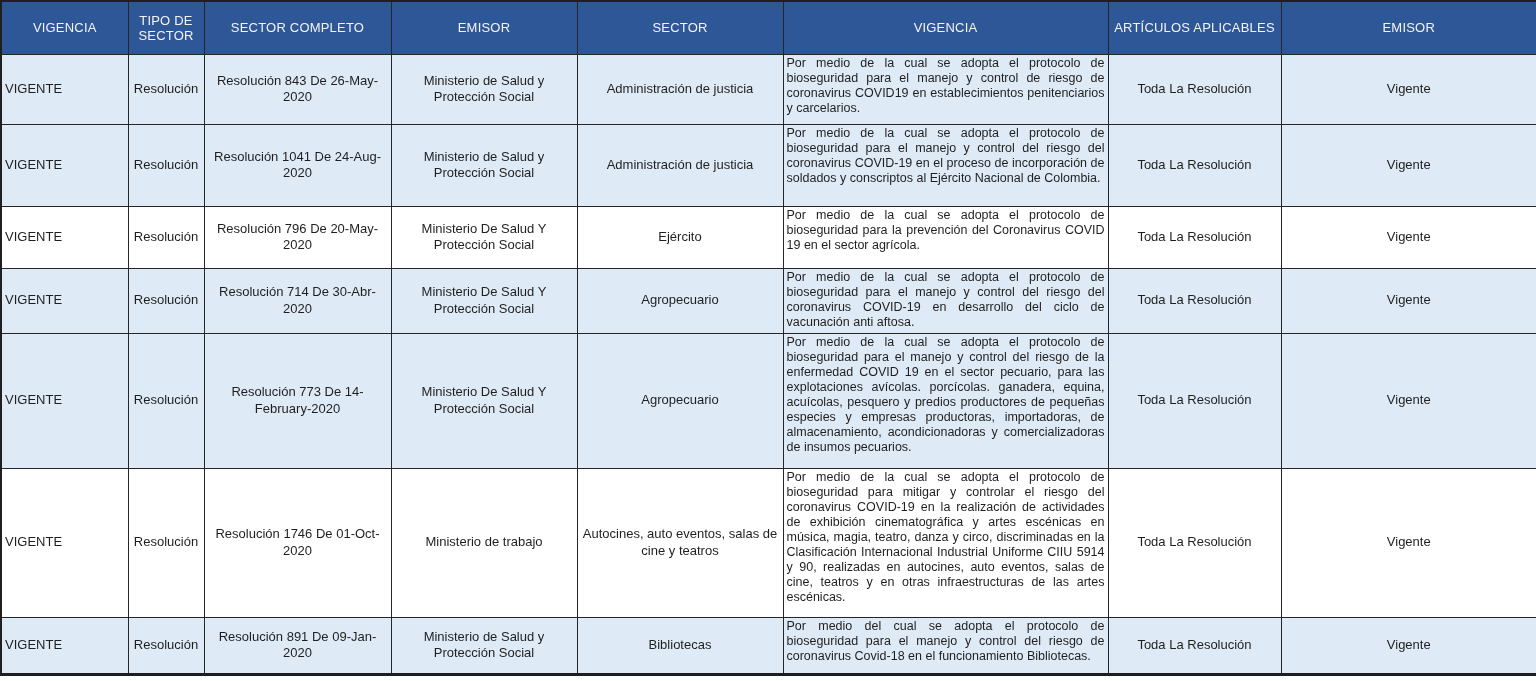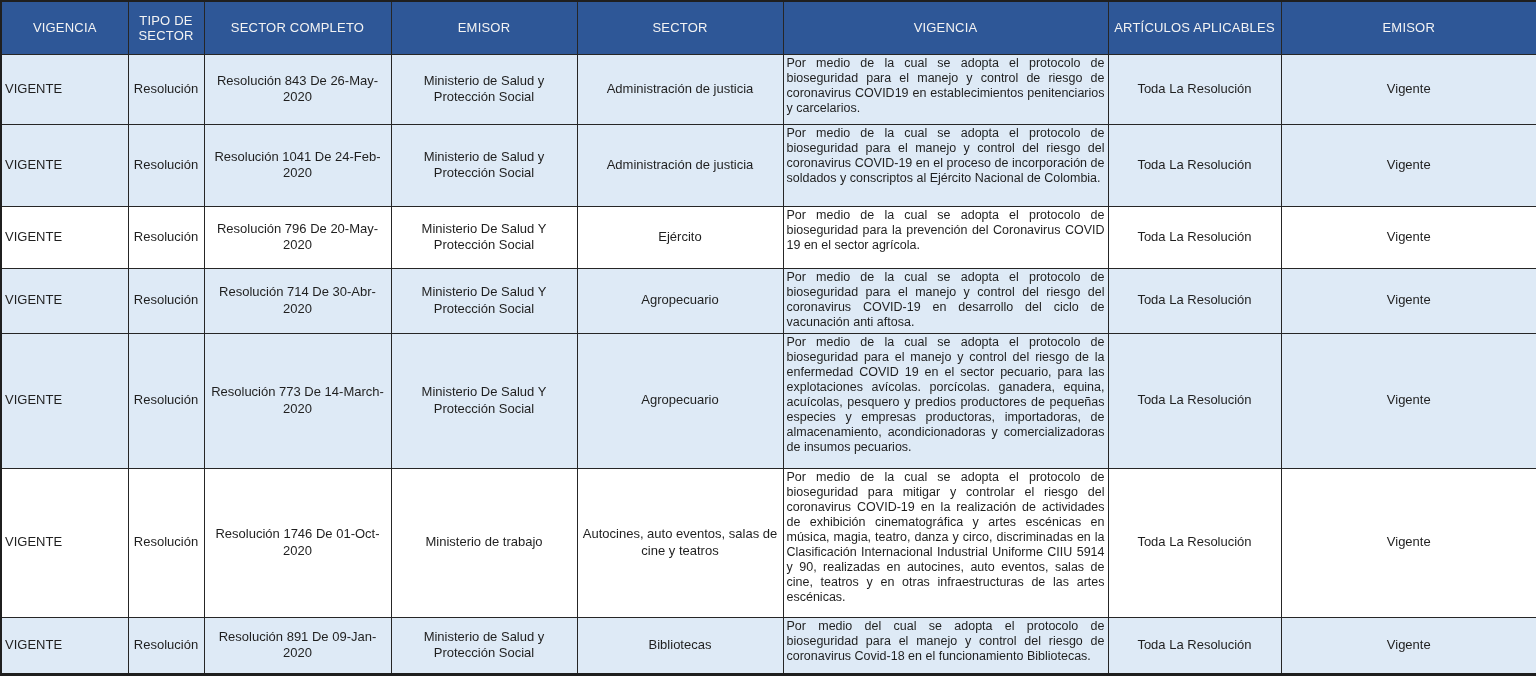--- a/index.html
+++ b/index.html
@@ -101,21 +101,21 @@
         <td class="cell-nombre-completo">Resolución 843 De 26-May-2020</td>
         <td class="cell-emisor">Ministerio de Salud y Protección Social</td>
         <td class="cell-sector">Administración de justicia</td>
         <td class="cell-contenido">Por medio de la cual se adopta el protocolo de bioseguridad para el manejo y control de riesgo de coronavirus COVID19 en establecimientos penitenciarios y carcelarios.</td>
         <td class="cell-articulos-aplicables">Toda La Resolución</td>
         <td class="cell-cambios">Vigente</td>
       </tr>
       <tr class="shaded">
         <td class="cell-vigencia">VIGENTE</td>
         <td class="cell-tipo-de-norma">Resolución</td>
-        <td class="cell-nombre-completo">Resolución 1041 De 24-Feb-2020</td>
+        <td class="cell-nombre-completo">Resolución 1041 De 24-Aug-2020</td>
         <td class="cell-emisor">Ministerio de Salud y Protección Social</td>
         <td class="cell-sector">Administración de justicia</td>
         <td class="cell-contenido">Por medio de la cual se adopta el protocolo de bioseguridad para el manejo y control del riesgo del coronavirus COVID-19 en el proceso de incorporación de soldados y conscriptos al Ejército Nacional de Colombia.</td>
         <td class="cell-articulos-aplicables">Toda La Resolución</td>
         <td class="cell-cambios">Vigente</td>
       </tr>
       <tr>
         <td class="cell-vigencia">VIGENTE</td>
         <td class="cell-tipo-de-norma">Resolución</td>
         <td class="cell-nombre-completo">Resolución 796 De 20-May-2020</td>
@@ -131,21 +131,21 @@
         <td class="cell-nombre-completo">Resolución 714 De 30-Abr-2020</td>
         <td class="cell-emisor">Ministerio De Salud Y Protección Social</td>
         <td class="cell-sector">Agropecuario</td>
         <td class="cell-contenido">Por medio de la cual se adopta el protocolo de bioseguridad para el manejo y control del riesgo del coronavirus COVID-19 en desarrollo del ciclo de vacunación anti aftosa.</td>
         <td class="cell-articulos-aplicables">Toda La Resolución</td>
         <td class="cell-cambios">Vigente</td>
       </tr>
       <tr class="shaded">
         <td class="cell-vigencia">VIGENTE</td>
         <td class="cell-tipo-de-norma">Resolución</td>
-        <td class="cell-nombre-completo">Resolución 773 De 14-March-2020</td>
+        <td class="cell-nombre-completo">Resolución 773 De 14-February-2020</td>
         <td class="cell-emisor">Ministerio De Salud Y Protección Social</td>
         <td class="cell-sector">Agropecuario</td>
         <td class="cell-contenido">Por medio de la cual se adopta el protocolo de bioseguridad para el manejo y control del riesgo de la enfermedad COVID 19 en el sector pecuario, para las explotaciones avícolas. porcícolas. ganadera, equina, acuícolas, pesquero y predios productores de pequeñas especies y empresas productoras, importadoras, de almacenamiento, acondicionadoras y comercializadoras de insumos pecuarios.</td>
         <td class="cell-articulos-aplicables">Toda La Resolución</td>
         <td class="cell-cambios">Vigente</td>
       </tr>
       <tr>
         <td class="cell-vigencia">VIGENTE</td>
         <td class="cell-tipo-de-norma">Resolución</td>
         <td class="cell-nombre-completo">Resolución 1746 De 01-Oct-2020</td>

